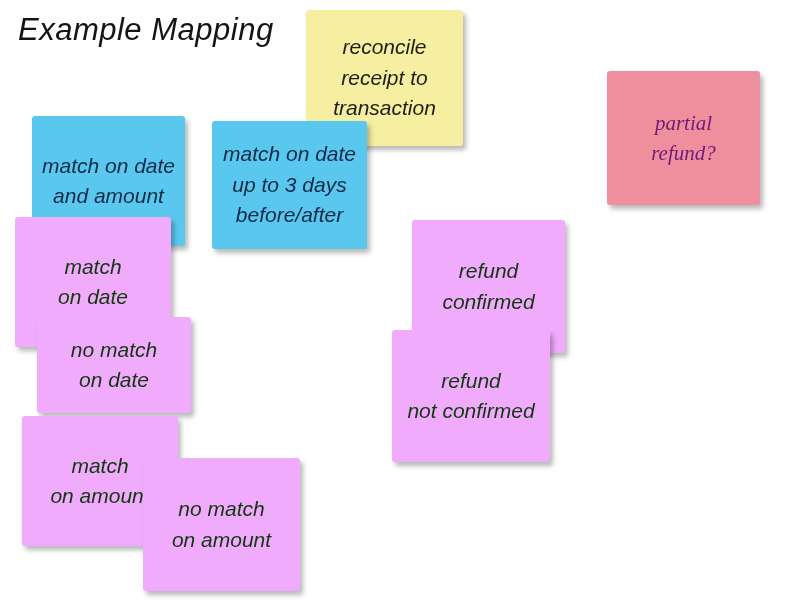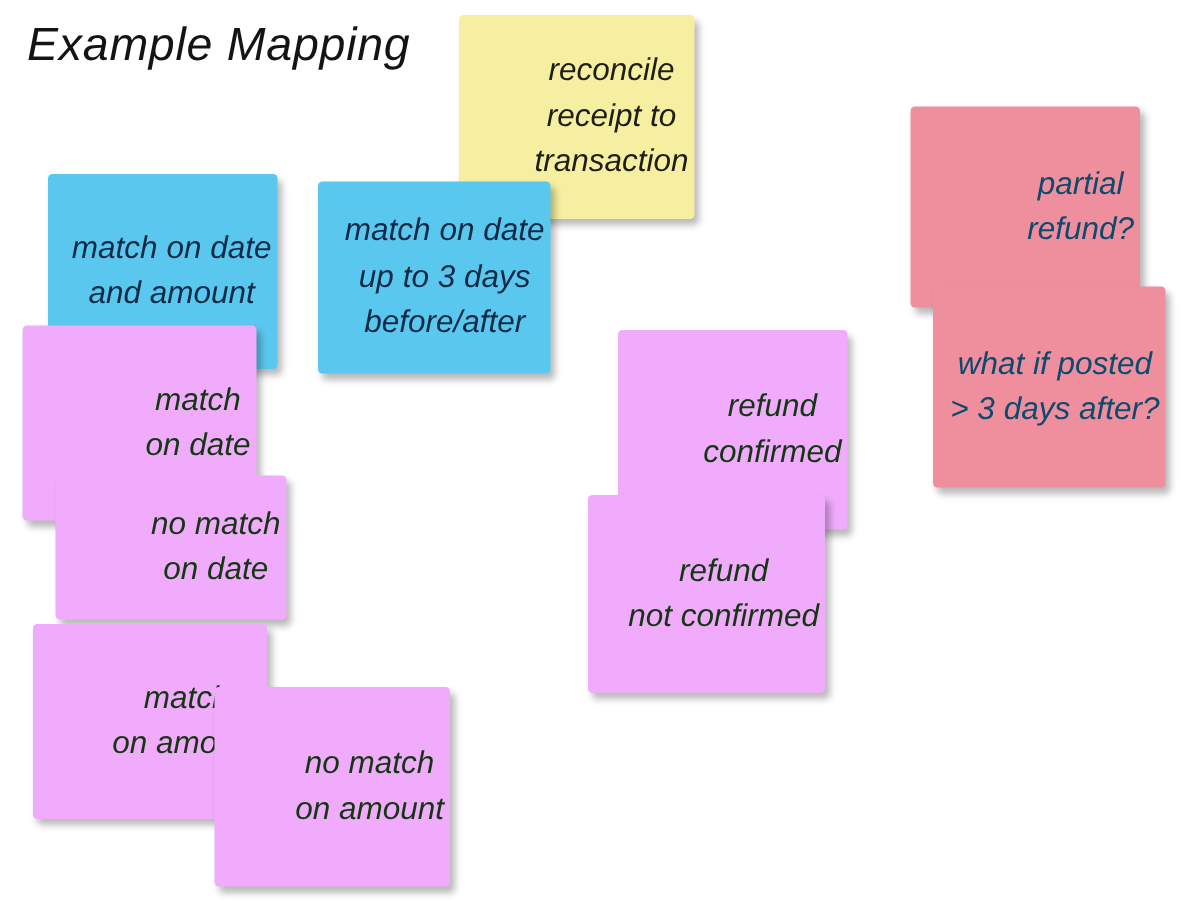--- a/index.html
+++ b/index.html
@@ -17,39 +17,39 @@
   }
   .slide-title{
     position:absolute;left:18px;top:12px;
     font-size:31px;font-style:italic;color:#141414;
     letter-spacing:0.5px;white-space:nowrap;
   }
   .note{
     position:absolute;
     border-radius:3px;
     box-shadow:3px 4px 5px rgba(0,0,0,0.28);
-    display:flex;align-items:center;justify-content:flex-end;
+    display:flex;align-items:center;justify-content:center;
     text-align:center;
   }
   .note-text{
     font-style:italic;
     font-size:21px;
     line-height:1.45;
     white-space:pre-line;
     padding:0 4px;
   }
   
   .c-yellow{background:#f6efa2;}
   .c-yellow .note-text{color:#1e1e14;}
   .c-blue{background:#5ac8ee;}
   .c-blue .note-text{color:#0e2a47;}
   .c-green{background:#f0abfc;}
   .c-green .note-text{color:#143711;}
   .c-pink{background:#ef8f9e;}
-  .c-pink .note-text{color:#0c4a6e;}
+  .c-pink .note-text{color:#701a75;font-family:Liberation Serif, serif;}
   
   .pos-reconcile      {left:306px; top:10px;  width:157px; height:136px;}
   .pos-match-date-amt {left:32px;  top:116px; width:153px; height:130px;}
   .pos-match-3days    {left:212px; top:121px; width:155px; height:128px;}
   .pos-ensure-refunds {left:395px; top:115px; width:154px; height:128px;}
   .pos-partial-refund {left:607px; top:71px;  width:153px; height:134px;}
   .pos-posted-3days   {left:622px; top:191px; width:155px; height:134px;}
   .pos-match-date     {left:15px;  top:217px; width:156px; height:130px;}
   .pos-nomatch-date   {left:37px;  top:317px; width:154px; height:96px;}
   .pos-match-amount   {left:22px;  top:416px; width:156px; height:130px;}
@@ -80,24 +80,20 @@
 up to 3 days
 before/after</span>
   </div>
 
 
   <div class="note c-pink pos-partial-refund">
     <span class="note-text">partial
 refund?</span>
   </div>
 
-  <div class="note c-pink pos-posted-3days">
-    <span class="note-text">what if posted
-&gt; 3 days after?</span>
-  </div>
 
   <div class="note c-green pos-match-date">
     <span class="note-text">match
 on date</span>
   </div>
 
   <div class="note c-green pos-nomatch-date">
     <span class="note-text">no match
 on date</span>
   </div>

